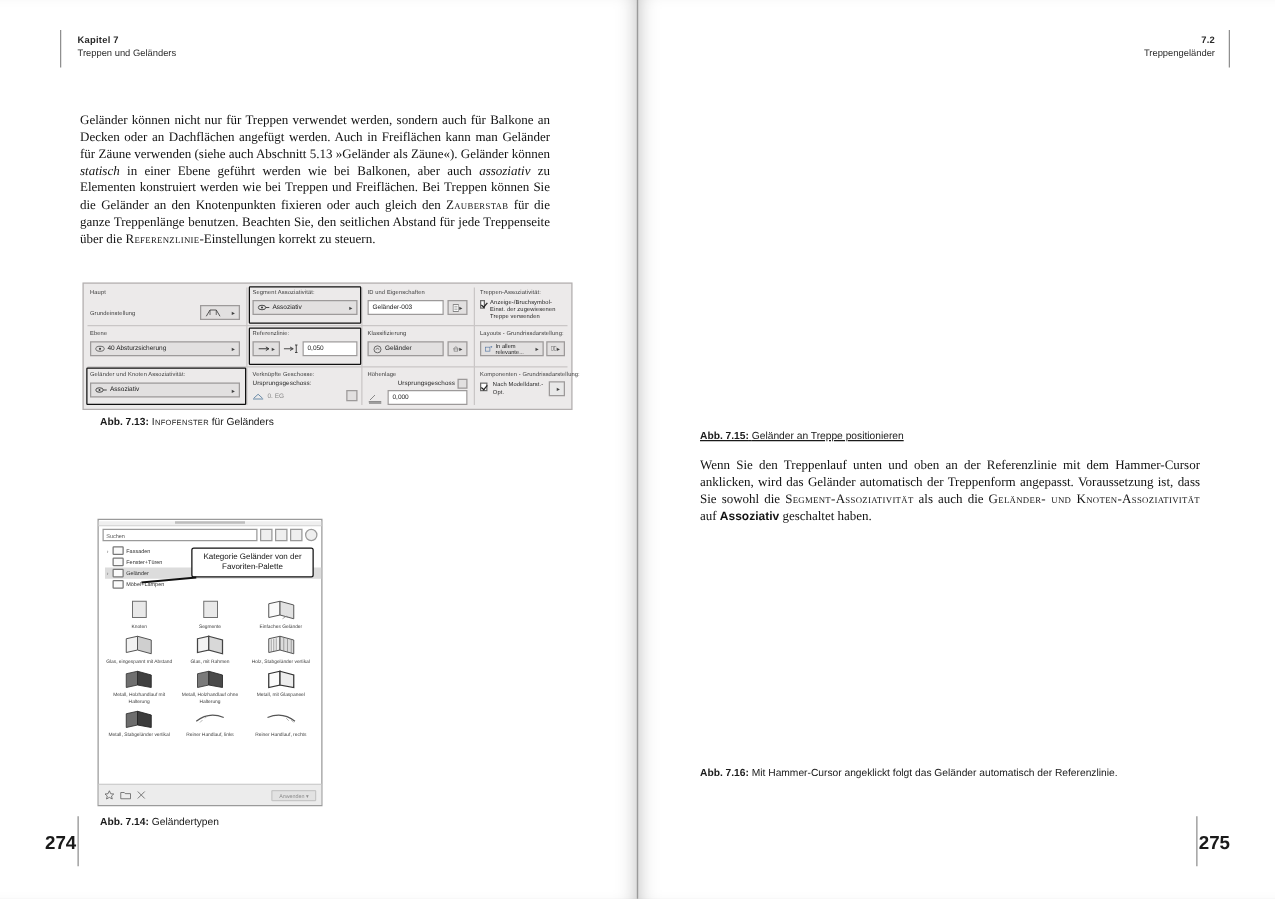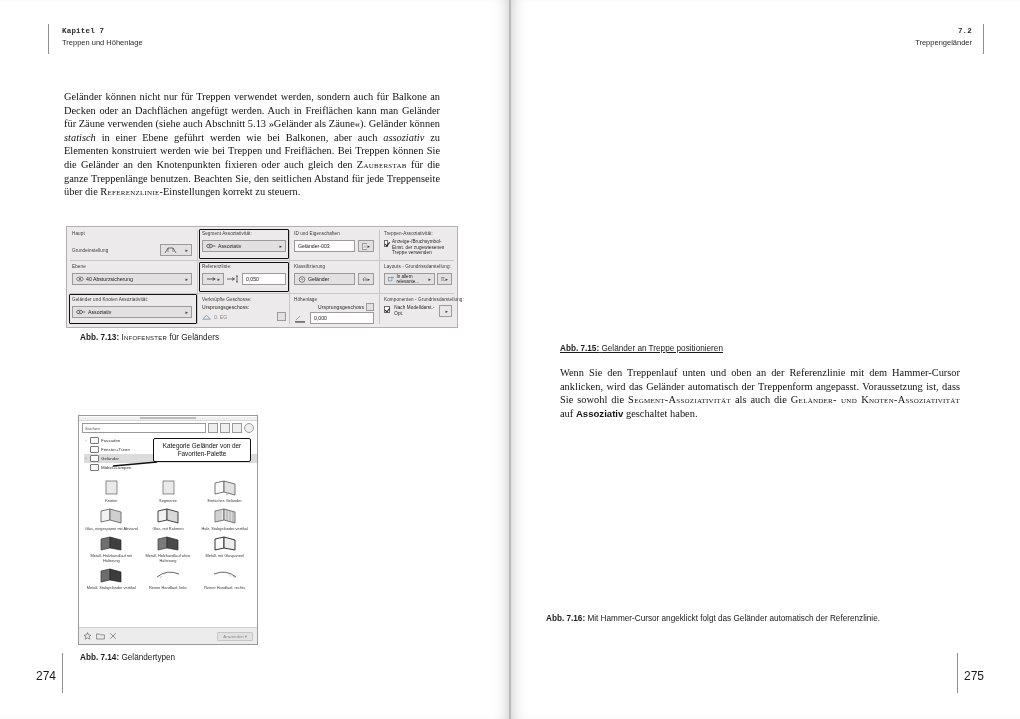--- a/index.html
+++ b/index.html
@@ -12,29 +12,29 @@
   .spread{position:relative;width:1020px;height:719px;background:#ffffff;}
   .page{position:absolute;top:0;height:719px;width:510px;background:#fff;}
   .page-left{left:0;box-shadow:inset -12px 0 18px -14px rgba(0,0,0,.35);}
   .page-right{left:510px;box-shadow:inset 12px 0 18px -14px rgba(0,0,0,.35);}
   .gutter{position:absolute;left:509px;top:0;width:2px;height:719px;
     background:linear-gradient(to right,#d8d8d8,#9a9a9a,#d8d8d8);}
 
   
   .runhead{position:absolute;font-family:"Liberation Sans", sans-serif;
     font-size:7.5px;line-height:11px;color:#2b2b2b;}
-  .runhead .ln1{font-weight:bold;letter-spacing:.2px;font-family:Liberation Mono, monospace;}
+  .runhead .ln1{font-weight:bold;letter-spacing:.2px;}
   .runhead-left{left:62px;top:26px;text-align:left;}
   .runhead-right{right:48px;top:26px;text-align:right;}
   .rule-left{position:absolute;left:48px;top:24px;width:1px;height:30px;background:#8f8f8f;}
   .rule-right{position:absolute;right:36px;top:24px;width:1px;height:30px;background:#8f8f8f;}
 
   
   .folio{position:absolute;bottom:36px;font-family:"Liberation Sans", sans-serif;
-    font-size:12px;font-weight:normal;color:#1a1a1a;}
+    font-size:15px;font-weight:bold;color:#1a1a1a;}
   .folio-left{left:36px;}
   .folio-right{right:36px;}
   .folio-rule{position:absolute;bottom:26px;width:1px;height:40px;background:#8f8f8f;}
   .folio-rule-left{left:62px;}
   .folio-rule-right{right:62px;}
 
   
   .h2{position:absolute;left:80px;top:62px;width:380px;
       font-family:"Liberation Sans", sans-serif;font-weight:bold;font-size:15.5px;
       color:#111;letter-spacing:.1px;}
@@ -100,21 +100,21 @@
 </head>
 <body>
 
 <div class="spread">
 
   <div class="page page-left">
 
     <div class="rule-left"></div>
     <div class="runhead runhead-left">
       <div class="ln1">Kapitel 7</div>
-      <div class="ln2">Treppen und Höhenlage</div>
+      <div class="ln2">Treppen und Geländers</div>
     </div>
 
 
     <div class="body" style="left:64px;top:90px;width:376px;">
       Geländer können nicht nur für Treppen verwendet werden, sondern auch für Bal­kone an Decken oder an Dachflächen angefügt werden. Auch in Freiflächen kann man Geländer für Zäune verwenden (siehe auch Abschnitt 5.13 »Geländer als Zäune«). Geländer können <i>statisch</i> in einer Ebene geführt werden wie bei Balko­nen, aber auch <i>assoziativ</i> zu Elementen konstruiert werden wie bei Treppen und Freiflächen. Bei Treppen können Sie die Geländer an den Knotenpunkten fixieren oder auch gleich den <span class="sc">Zauberstab</span> für die ganze Treppenlänge benutzen. Beachten Sie, den seitlichen Abstand für jede Treppenseite über die <span class="sc">Referenzlinie</span>-Einstel­lungen korrekt zu steuern.
     </div>
 
     <div class="fig713">
 
       <div class="divider-v" style="left:130px;"></div>
@@ -504,21 +504,21 @@
 
     <div class="cap" style="left:50px;top:344px;text-decoration:underline;">
       <b>Abb. 7.15:</b>
       <span>Geländer an Treppe positionieren</span>
     </div>
 
     <div class="body" style="left:50px;top:366px;width:400px;">
       Wenn Sie den Treppenlauf unten und oben an der Referenzlinie mit dem Ham­mer-Cursor anklicken, wird das Geländer automatisch der Treppenform ange­passt. Voraussetzung ist, dass Sie sowohl die <span class="sc">Segment-Assoziativität</span> als auch die <span class="sc">Geländer- und Knoten-Assoziativität</span> auf <span class="bold">Assoziativ</span> geschaltet haben.
     </div>
 
-    <div class="cap" style="left:36px;top:614px;text-align:right;">
+    <div class="cap" style="left:50px;top:614px;text-align:right;">
       <b>Abb. 7.16:</b>
       <span>Mit Hammer-Cursor angeklickt folgt das Geländer automatisch der Referenzlinie.</span>
     </div>
 
     <div class="folio folio-rule folio-rule-right"></div>
     <div class="folio folio-right">275</div>
   </div>
 
   <div class="gutter"></div>
 </div>

